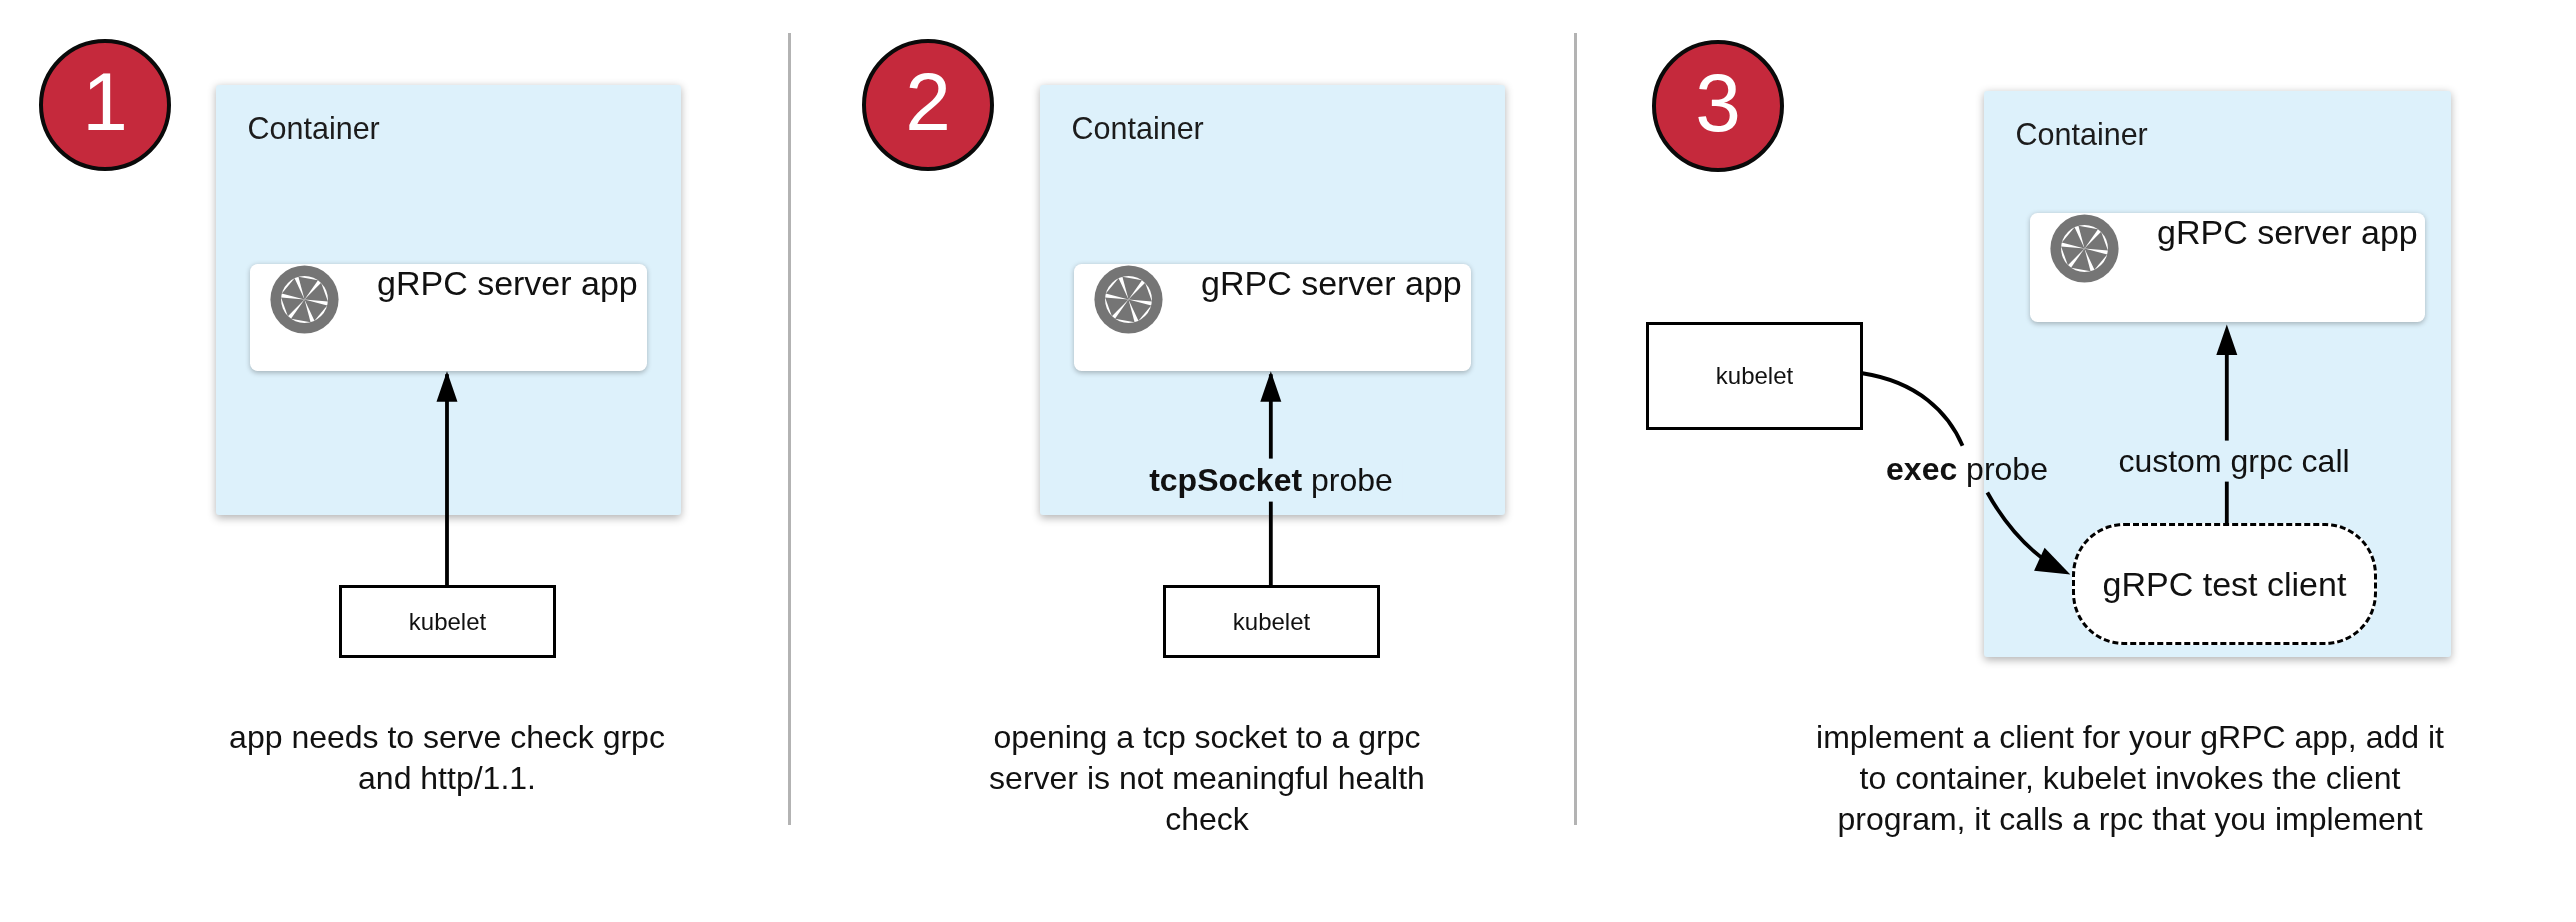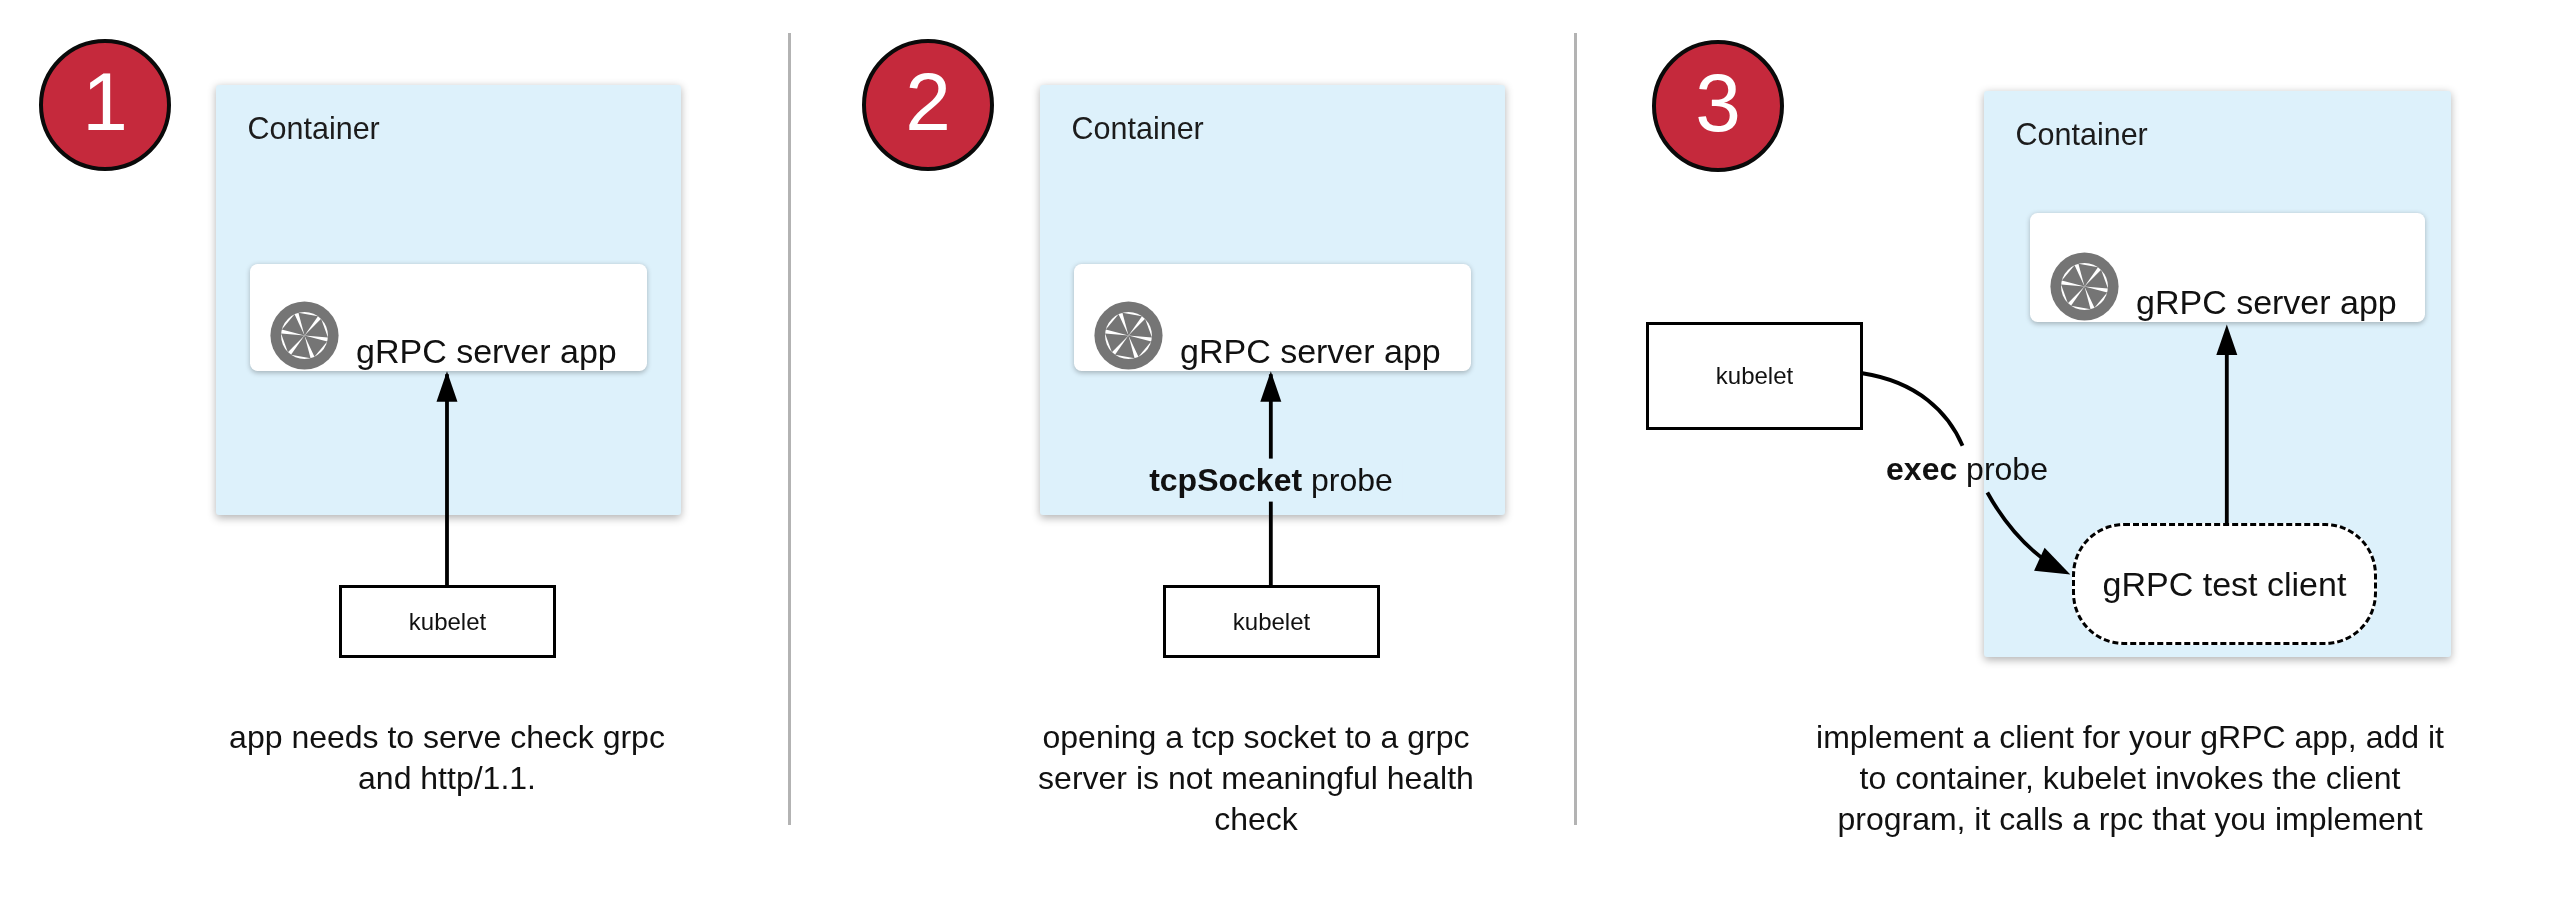--- a/index.html
+++ b/index.html
@@ -25,21 +25,21 @@
   .container-box{
     position:absolute;background:var(--color-container_fill);border-radius:3px;
     box-shadow:0 2.9px 8.6px rgba(0,0,0,0.30);z-index:1;
   }
   .container-label{
     position:absolute;left:31.5px;top:26px;font-size:30.5px;color:#1c1c1c;
   }
   .appbox{
     position:absolute;background:#ffffff;border-radius:7.6px;
     box-shadow:0 1.9px 5.7px rgba(0,0,0,0.25);
-    display:flex;align-items:flex-end;gap:16px;padding-left:19px;
+    display:flex;align-items:flex-start;gap:37px;padding-left:19px;
     font-size:34px;z-index:3;
   }
   .appbox svg{width:71px;height:71px;flex:0 0 auto;}
   .ic-outer{fill:var(--color-icon_gray);}
   .ic-blades path{fill:var(--color-icon_gray);}
   .kubelet-box{
     position:absolute;background:#ffffff;border:3.8px solid #000000;
     display:flex;align-items:center;justify-content:center;
     font-size:24px;z-index:3;
   }
@@ -140,21 +140,21 @@
   </div>
 
   <div class="probe-label" style="left:1271px;top:480px">
     <b>tcpSocket</b><span> probe</span>
   </div>
 
   <div class="kubelet-box" style="left:1163px;top:585px;width:217px;height:73px">
     <span>kubelet</span>
   </div>
 
-  <div class="caption" style="left:1256px;top:717px">
+  <div class="caption" style="left:1207px;top:717px">
     <div>opening a tcp socket to a grpc</div>
     <div>server is not meaningful health</div>
     <div>check</div>
   </div>
 
   <div class="badge" style="left:1652px;top:40px">
     <span>3</span>
   </div>
 
   <div class="container-box" style="left:1984px;top:91px;width:467px;height:566px">
@@ -178,20 +178,23 @@
   </div>
 
   <div class="kubelet-box" style="left:1646px;top:322px;width:217px;height:108px">
     <span>kubelet</span>
   </div>
 
   <div class="exec-label" style="left:1967px;top:469px">
     <b>exec</b><span> probe</span>
   </div>
 
+  <div class="call-label" style="left:2234px;top:461px">
+    <span>custom grpc call</span>
+  </div>
 
   <div class="dashed-box" style="left:2072px;top:523px;width:305px;height:122px">
     <span>gRPC test client</span>
   </div>
 
   <div class="caption" style="left:2130px;top:717px">
     <div>implement a client for your gRPC app, add it</div>
     <div>to container, kubelet invokes the client</div>
     <div>program, it calls a rpc that you implement</div>
   </div>

